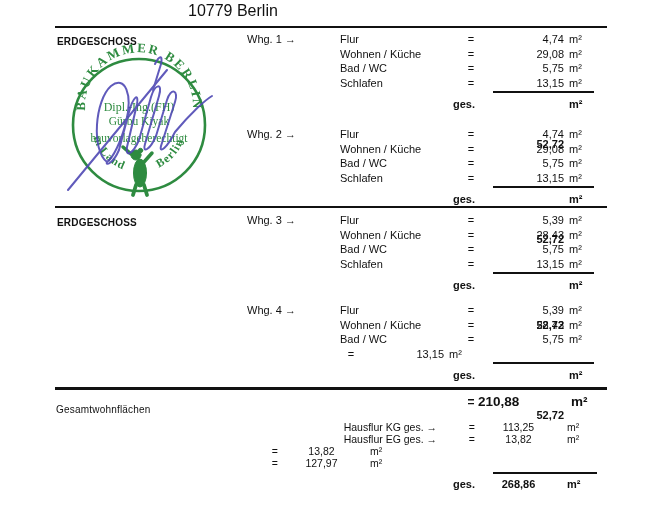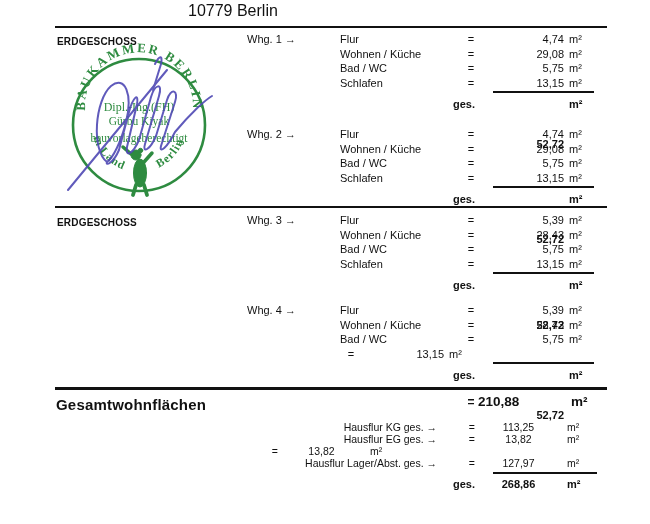--- a/index.html
+++ b/index.html
@@ -21,21 +21,21 @@
   .room .note { font-size:8.5px; }
   .eq { width:22px; text-align:center; }
   .num { width:82px; text-align:right; }
   .unit-m { width:40px; padding-left:5px; }
   .sum-line { margin-left:246px; width:101px; height:2px; background:#111; margin-top:1px; }
   .ges-row { display:flex; margin-top:4px; font-weight:bold; height:15px; line-height:15px; }
   .ges-label { width:228px; text-align:right; }
   .ges-row .num { width:89px;margin-top:40px; }
 
   .grand { position:absolute; top:392px; left:0; width:650px; height:22px; }
-  .g-label { position:absolute; left:56px; top:4px; font-size:15px; font-weight:bold; letter-spacing:.2px; }
+  .g-label { position:absolute; left:56px; top:12px; font-size:10px; font-weight:normal; letter-spacing:.2px; }
   .g-eq   { position:absolute; left:460px; top:3px; width:22px; text-align:center; font-weight:bold; font-size:12px; }
   .g-num  { position:absolute; left:478px; top:2px; width:88px; text-align:left; font-weight:bold; font-size:13.5px; }
   .g-unit { position:absolute; left:571px; top:2px; font-weight:bold; font-size:13.5px; }
 
   .hf-block { position:absolute; left:240px; top:422px; width:370px; font-size:10.5px; }
   .hf-row { display:flex; height:11.9px; line-height:11.9px; white-space:nowrap; }
   .hf-label { width:197px; text-align:right; }
   .hf-eq { width:38px; text-align:right; }
   .hf-num { width:87px; text-align:center; }
   .hf-unit { width:40px; padding-left:5px; }
@@ -230,21 +230,20 @@
       <div class="hf-eq">=</div>
       <div class="hf-num">13,82</div>
       <div class="hf-unit">m²</div>
     </div>
     <div class="hf-row">
       <div class="hf-eq">=</div>
       <div class="hf-num">13,82</div>
       <div class="hf-unit">m²</div>
     </div>
     <div class="hf-row">
-      <div class="hf-label">Hausflur Lager/Abst. ges. →</div>
       <div class="hf-eq">=</div>
       <div class="hf-num">127,97</div>
       <div class="hf-unit">m²</div>
     </div>
     <div class="hf-line"></div>
     <div class="hf-ges">
       <div class="hf-label">ges.</div>
       <div class="hf-num">268,86</div>
       <div class="hf-unit">m²</div>
     </div>

